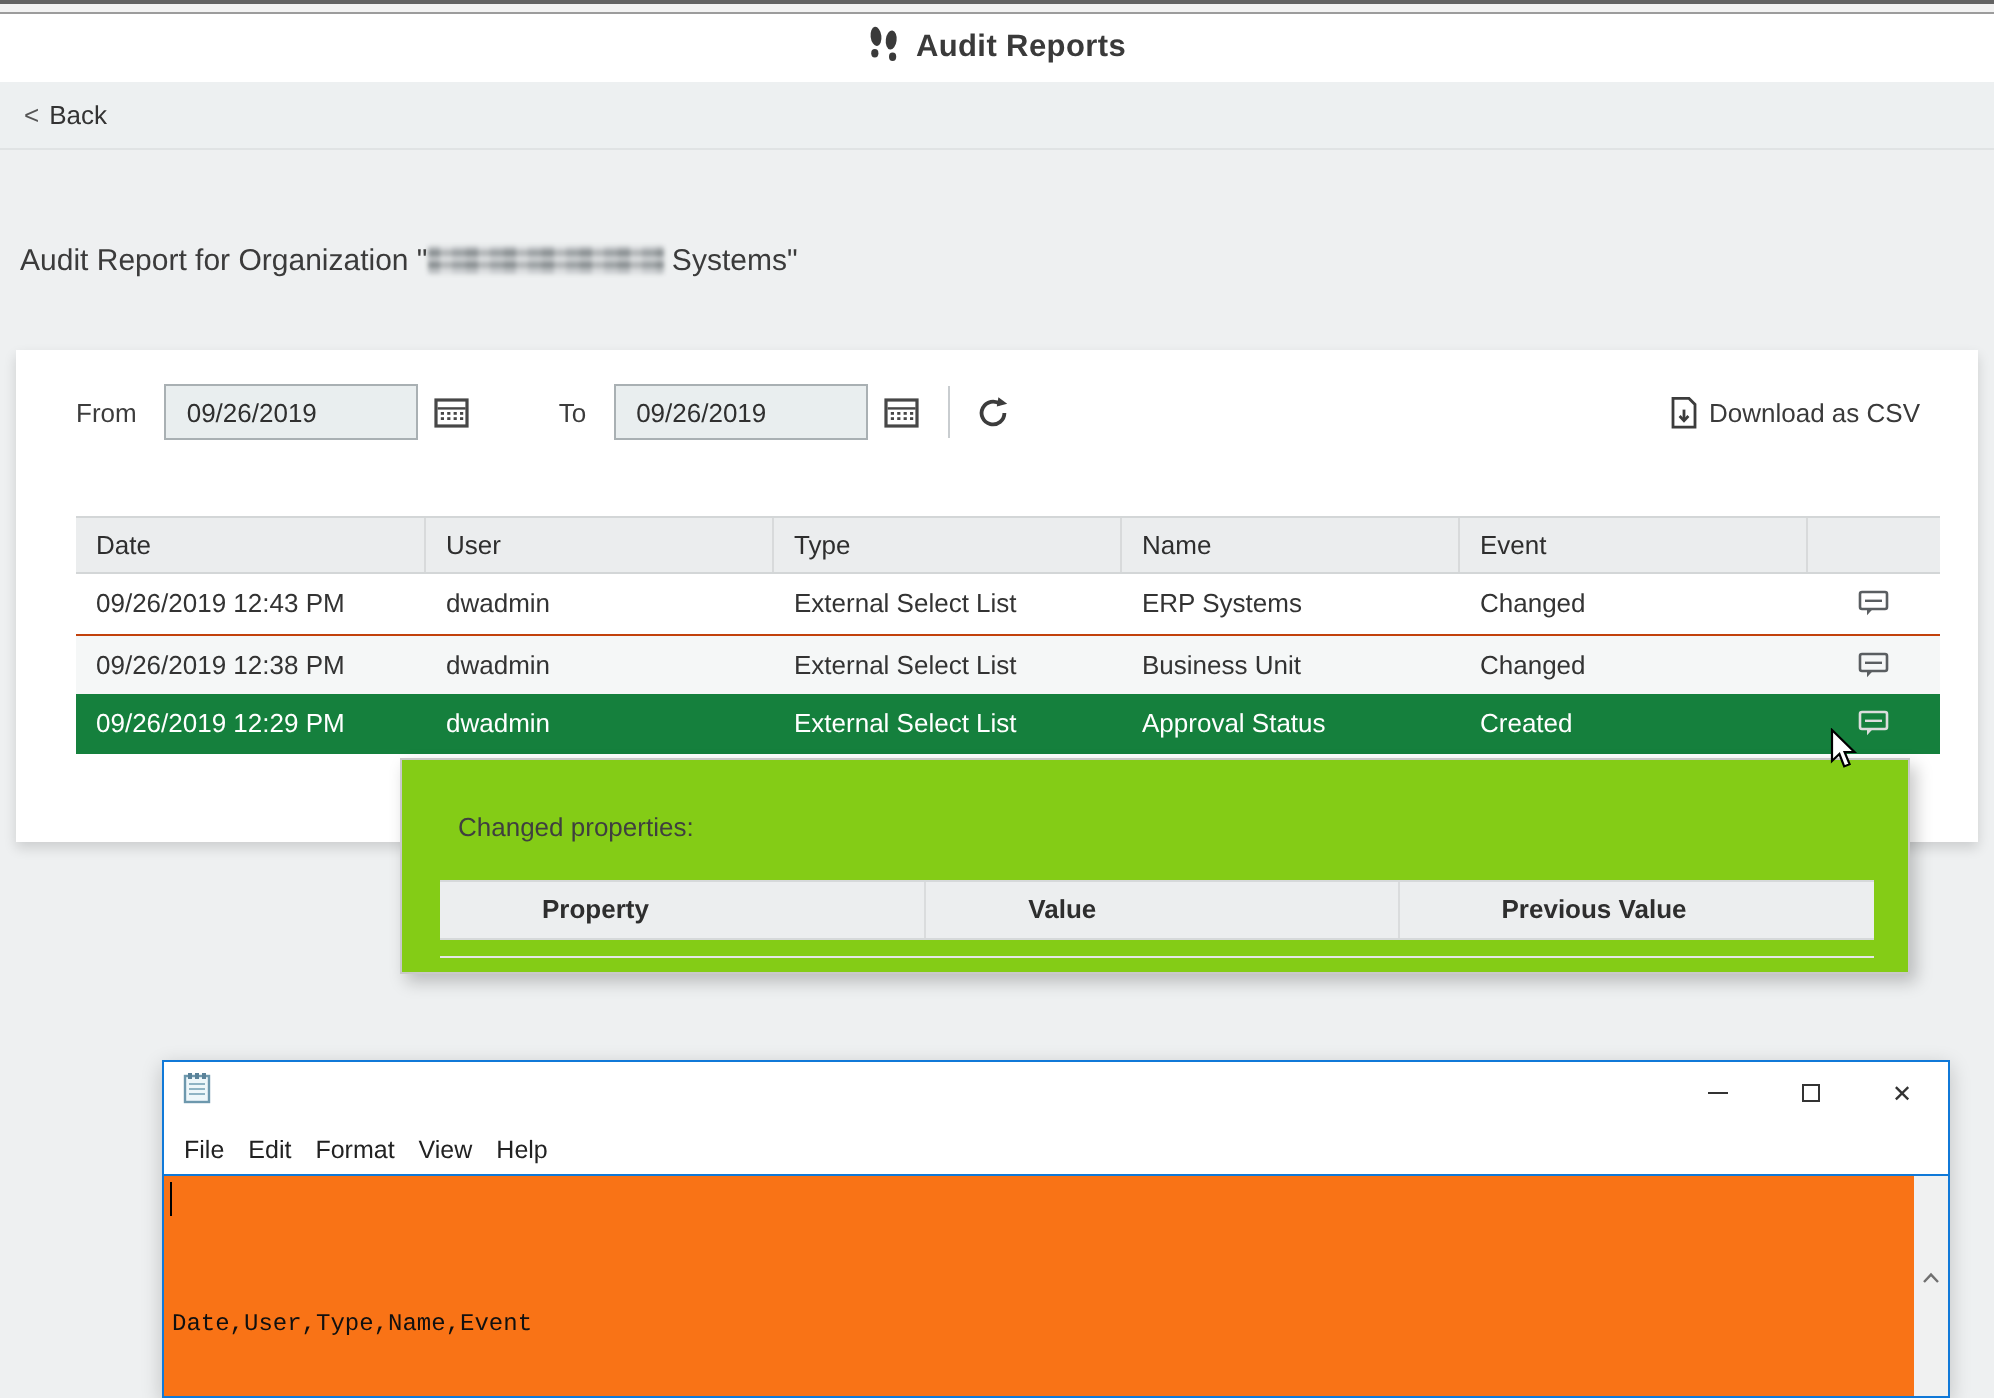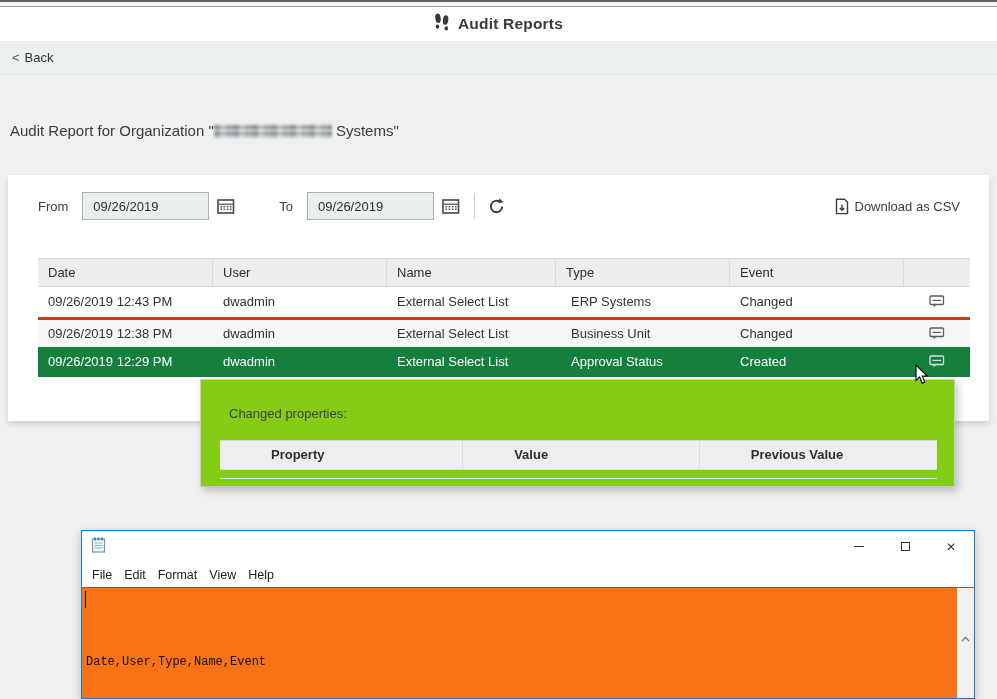--- a/index.html
+++ b/index.html
@@ -44,23 +44,23 @@
   .download-csv { margin-left:auto; display:flex; align-items:center; gap:6px; font-size:13px; color:#3a3a3a; cursor:pointer; }
 
   
   .audit-table { position:absolute; left:30px; top:83px; width:932px; font-size:13px; }
   .t-head { display:flex; height:29px; background:#ebedee; border-top:1px solid #d3d6d7; border-bottom:1px solid #d3d6d7; }
   .t-head .cell { font-weight:normal; color:#2e2e2e; line-height:27px; border-right:1px solid #d8dadb; }
   .t-head .cell:last-child { border-right:none; }
   .cell { padding-left:10px; white-space:nowrap; overflow:hidden; }
   .c-date{width:175px} .c-user{width:174px} .c-type{width:174px} .c-name{width:169px} .c-event{width:174px}
   .c-icon{width:66px; padding-left:0; display:flex; align-items:center; justify-content:center;}
-  .t-row { display:flex; height:30px; line-height:30px; background:#fff; color:#333; cursor:pointer;align-items:center; }
+  .t-row { display:flex; height:30px; line-height:30px; background:#fff; color:#333; cursor:pointer; }
   .t-row.alt { background:#f5f7f7; }
-  .t-row + .t-row { border-top:3px solid #c2410c; }
+  .t-row + .t-row { border-top:1px solid #c2410c; }
   .t-row.selected { background:#15803d; color:#fff; border-top:none; }
   .t-row .comment { color:#5a5e61; }
   .t-row.selected .comment { color:#dcdddd; }
 
   
   .popup { position:absolute; left:200px; top:379px; width:755px; height:108px; background:#84cc16;
            border:1px solid #c9c9c9; box-shadow:3px 4px 8px rgba(0,0,0,.22); z-index:5; }
   .popup-title { position:absolute; left:28px; top:26px; font-size:13px; color:#3f3f3f; }
   .popup-table { position:absolute; left:19px; top:60px; width:717px; }
   .p-head { display:flex; height:30px; background:#eceeef; border-top:1px solid #d6d9da; border-bottom:1px solid #d6d9da; }
@@ -179,22 +179,22 @@
         <path d="M4.8 10 l2.2 2.3 2.2-2.3" stroke="#3c3c3c" stroke-width="1.4" fill="none"></path>
       </svg>
       <span>Download as CSV</span>
     </span>
   </div>
 
   <div class="audit-table">
     <div class="t-head">
       <div class="cell c-date">Date</div>
       <div class="cell c-user">User</div>
+      <div class="cell c-type">Type</div>
       <div class="cell c-name">Name</div>
-      <div class="cell c-type">Type</div>
       <div class="cell c-event">Event</div>
       <div class="cell c-icon"></div>
     </div>
 
     <div class="t-row">
       <div class="cell c-date">09/26/2019 12:43 PM</div>
       <div class="cell c-user">dwadmin</div>
       <div class="cell c-type">External Select List</div>
       <div class="cell c-name">ERP Systems</div>
       <div class="cell c-event">Changed</div>

